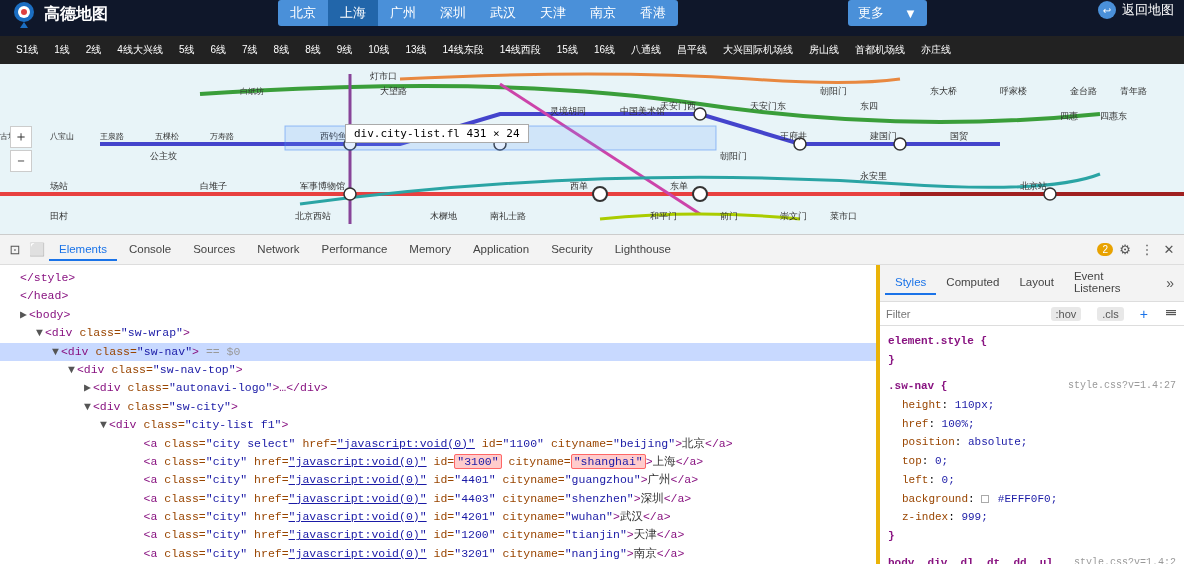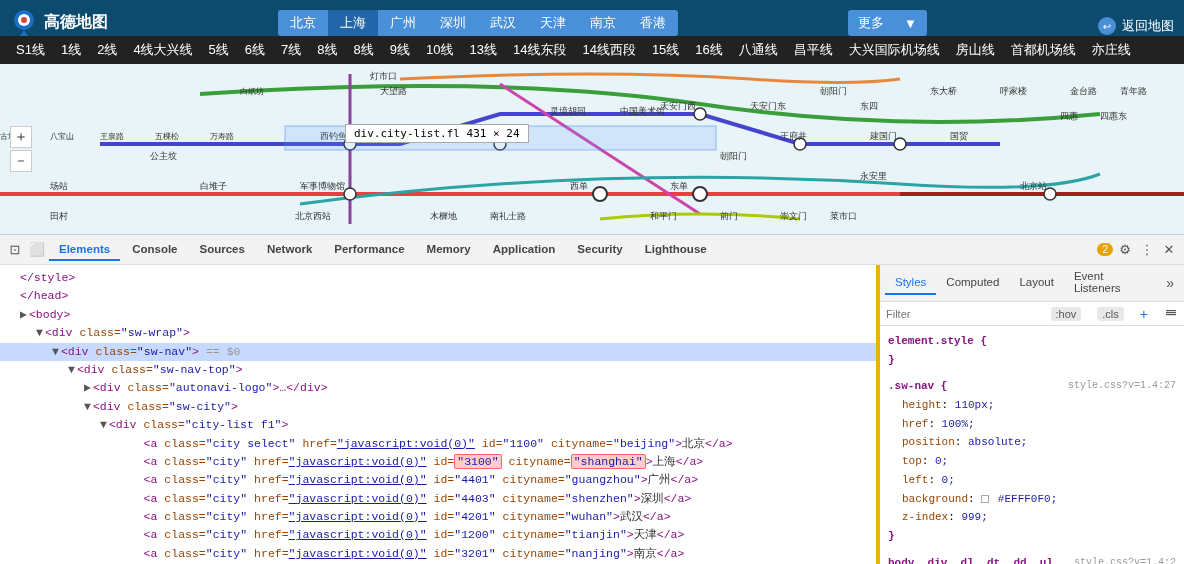--- a/index.html
+++ b/index.html
@@ -1,23 +1,23 @@
 <!DOCTYPE html>
 <html><head>
   <meta charset="utf-8">
   <style>
     * { margin: 0; padding: 0; box-sizing: border-box; }
     body { font-family: 'Microsoft YaHei', Arial, sans-serif; font-size: 12px; background: #f0f0f0; width: 1184px; height: 564px; overflow: hidden; }
 
     
     .top-bar {
-      background: #0c4a6e;
+      background: #0f172a;
       height: 36px;
       display: flex;
-      align-items: flex-end;
+      align-items: flex-start;
       padding: 0 10px;
       justify-content: space-between;
     }
     .logo-area {
       display: flex;
       align-items: center;
       gap: 6px;
     }
     .logo-icon {
       width: 28px;
@@ -71,21 +71,21 @@
       background: #222;
       height: 28px;
       display: flex;
       align-items: center;
       padding: 0 8px;
       gap: 0;
       overflow: hidden;
     }
     .subway-line {
       color: #fff;
-      font-size: 13px;
+      font-size: 10px;
       padding: 3px 8px;
       white-space: nowrap;
       cursor: pointer;
     }
 
     
     .map-area {
       height: 170px;
       background: #e8f4f8;
       position: relative;
@@ -130,21 +130,20 @@
       color: #555;
       font-size: 13px;
     }
     .devtools-tab {
       padding: 4px 10px;
       font-size: 11.5px;
       color: #444;
       cursor: pointer;
       border-bottom: 2px solid transparent;
       white-space: nowrap;
-      font-weight: bold;
     }
     .devtools-tab.active {
       color: #1a73e8;
       border-bottom: 2px solid #1a73e8;
     }
     .devtools-spacer { flex: 1; }
     .devtools-badge {
       background: #e8a200;
       color: #fff;
       border-radius: 8px;

